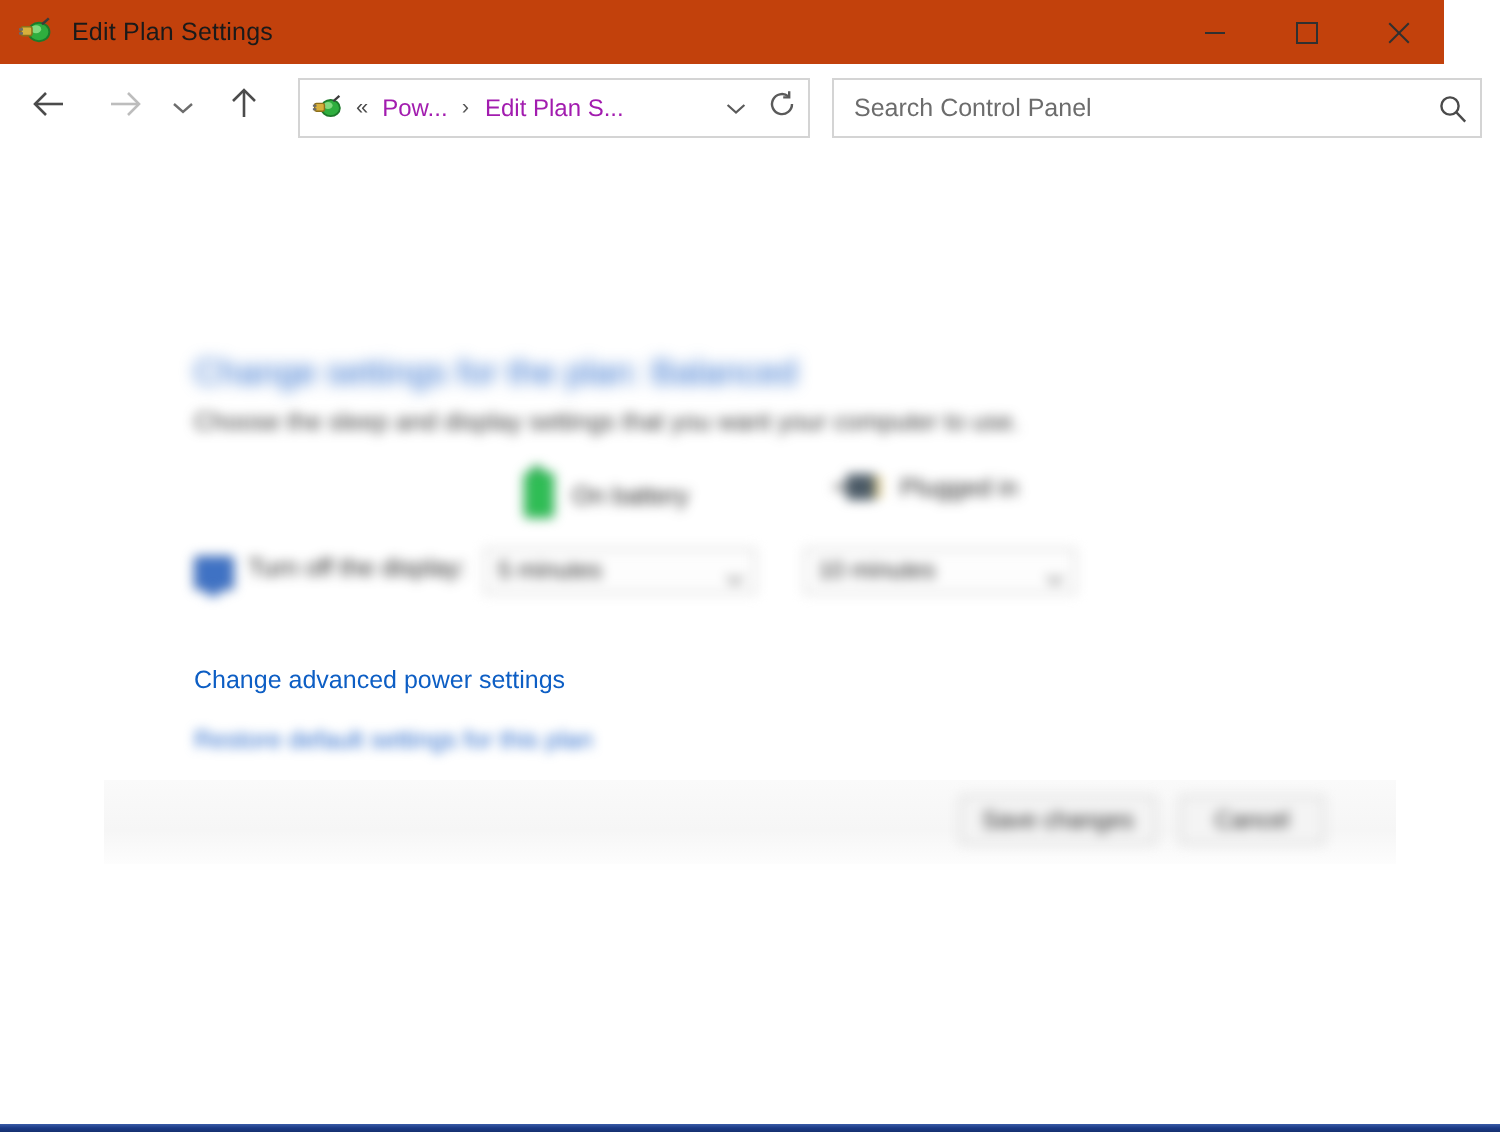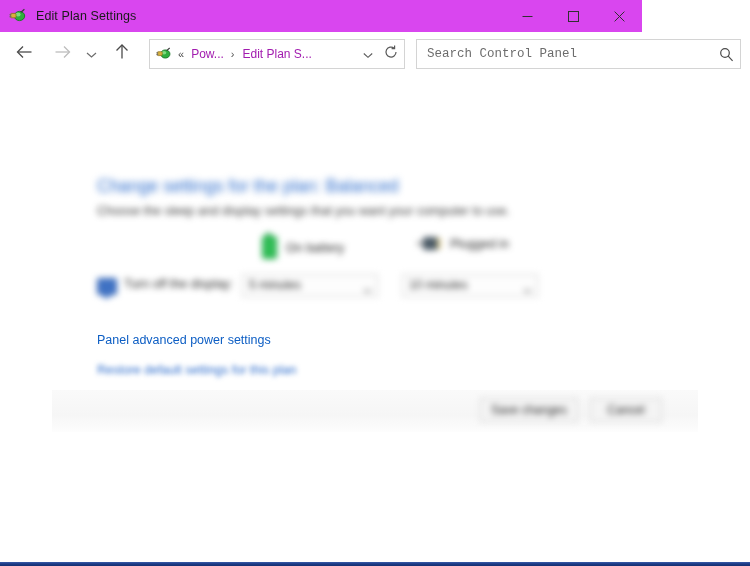--- a/index.html
+++ b/index.html
@@ -33,22 +33,22 @@
   .window {
     position: absolute;
     left: 0; top: 0;
     width: 750px; height: 562px;
     background: #ffffff;
   }
 
   .titlebar {
     position: absolute;
     left: 0; top: 0;
-    width: 642px; height: 32px;
-    background: #d946ef;
+    width: 722px; height: 32px;
+    background: #c2410c;
     display: flex;
     align-items: center;
   }
   .title-icon {
     margin-left: 9px;
     width: 18px; height: 18px;
     position: relative;
     flex: 0 0 auto;
   }
   .title-text {
@@ -140,21 +140,21 @@
     border: 1px solid #d4d4d4;
     background: #ffffff;
     display: flex;
     align-items: center;
     box-sizing: border-box;
   }
   .searchbox input {
     flex: 1 1 auto;
     border: 0; outline: 0;
     margin-left: 8px;
-    font-family: Liberation Mono, monospace;
+    font-family: Liberation Sans, sans-serif;
     font-size: 12.5px;
     color: #1c1c1c;
     background: transparent;
   }
   .searchbox input::placeholder { color: #6c6c6c; opacity: 1; }
   .search-icon {
     width: 28px;
     display: flex; align-items: center; justify-content: center;
     color: #4a4a4a;
   }
@@ -504,21 +504,21 @@
         <div class="combo c2">
           <div class="combo-text">10 minutes</div>
           <div class="combo-chev">
             <svg width="9" height="6" viewBox="0 0 9 6">
               <path d="M0.7 1.2 L4.5 4.6 L8.3 1.2" fill="none" stroke="currentColor" stroke-width="1.1"></path>
             </svg>
           </div>
         </div>
       </div>
 
-      <div class="link-advanced">Panel advanced power settings</div>
+      <div class="link-advanced">Change advanced power settings</div>
 
       <div class="link-restore blur-soft">Restore default settings for this plan</div>
 
       <div class="cmdpanel">
         <div class="cmdbtn save blur-medium">Save changes</div>
         <div class="cmdbtn cancel blur-medium">Cancel</div>
       </div>
 
     </div>
   </div>

